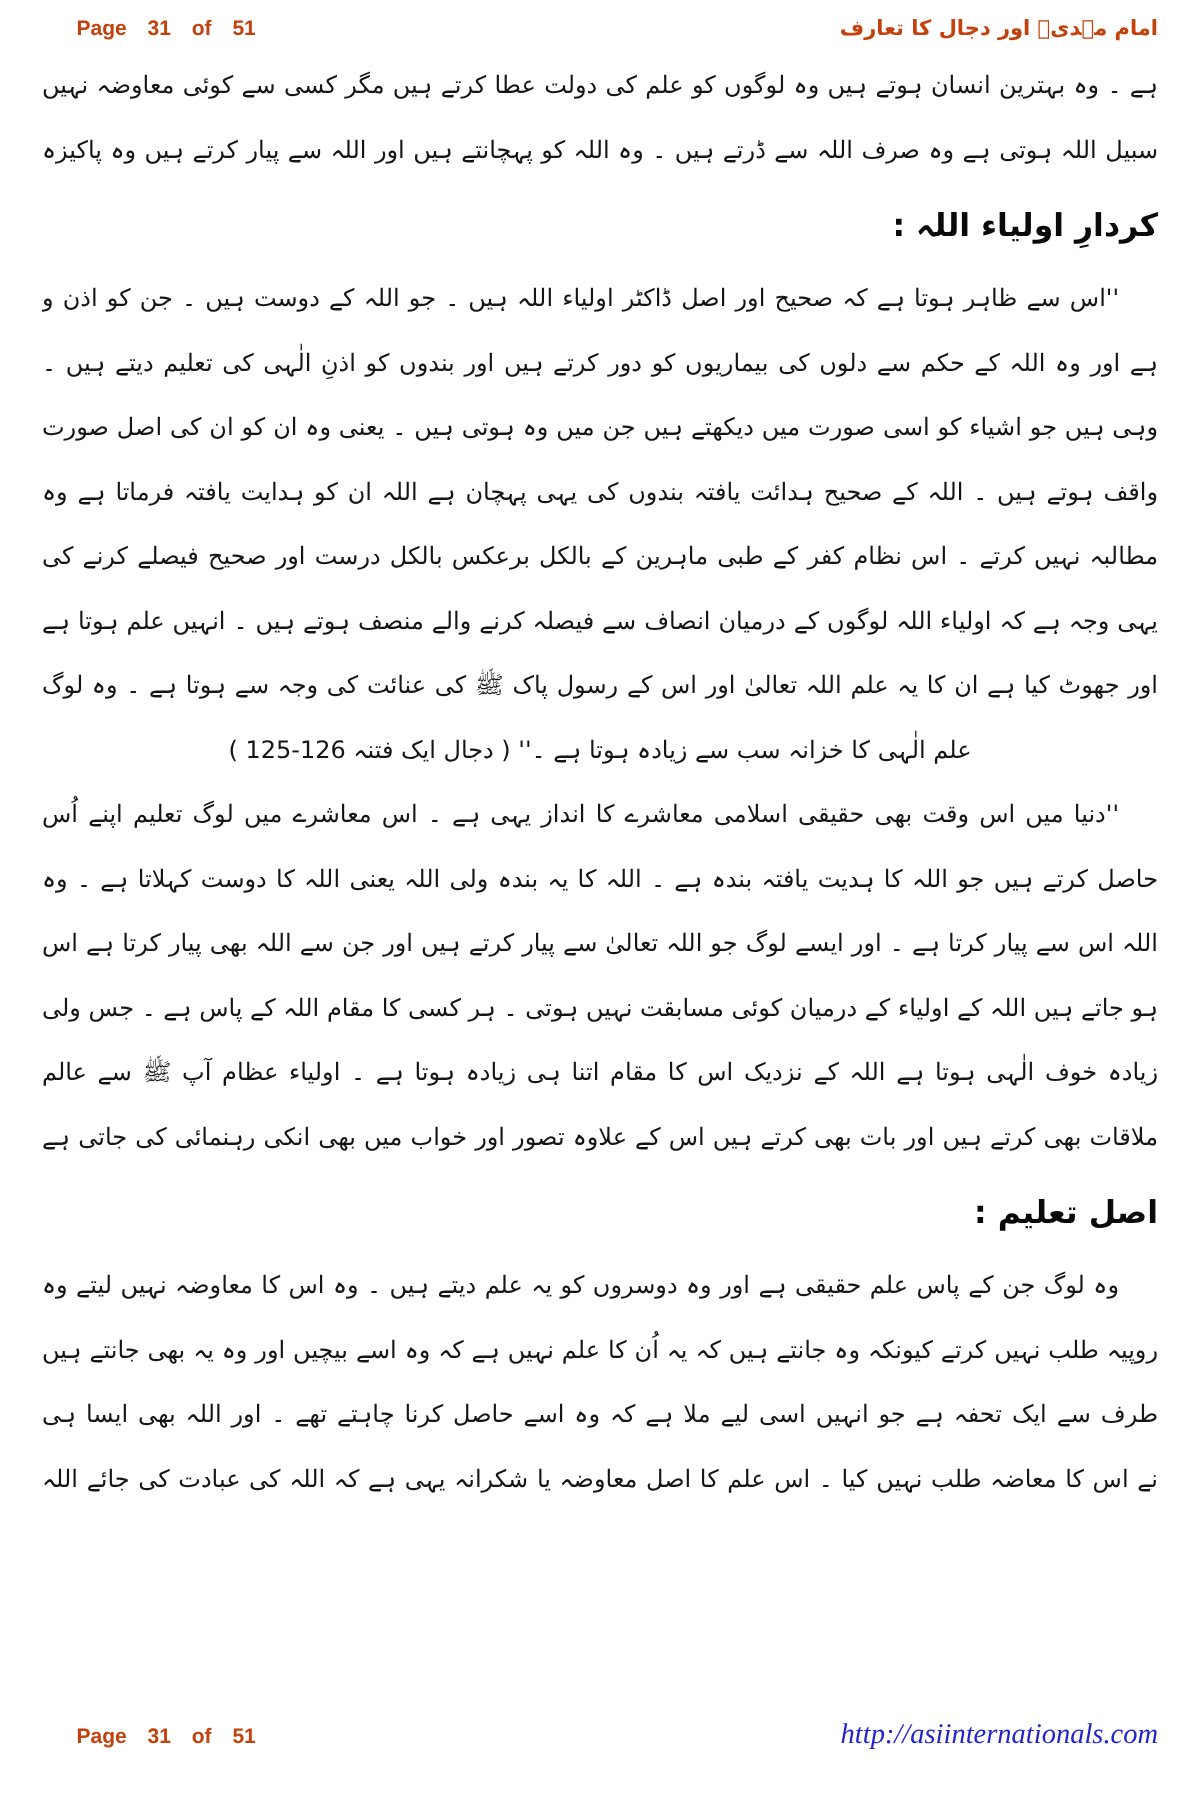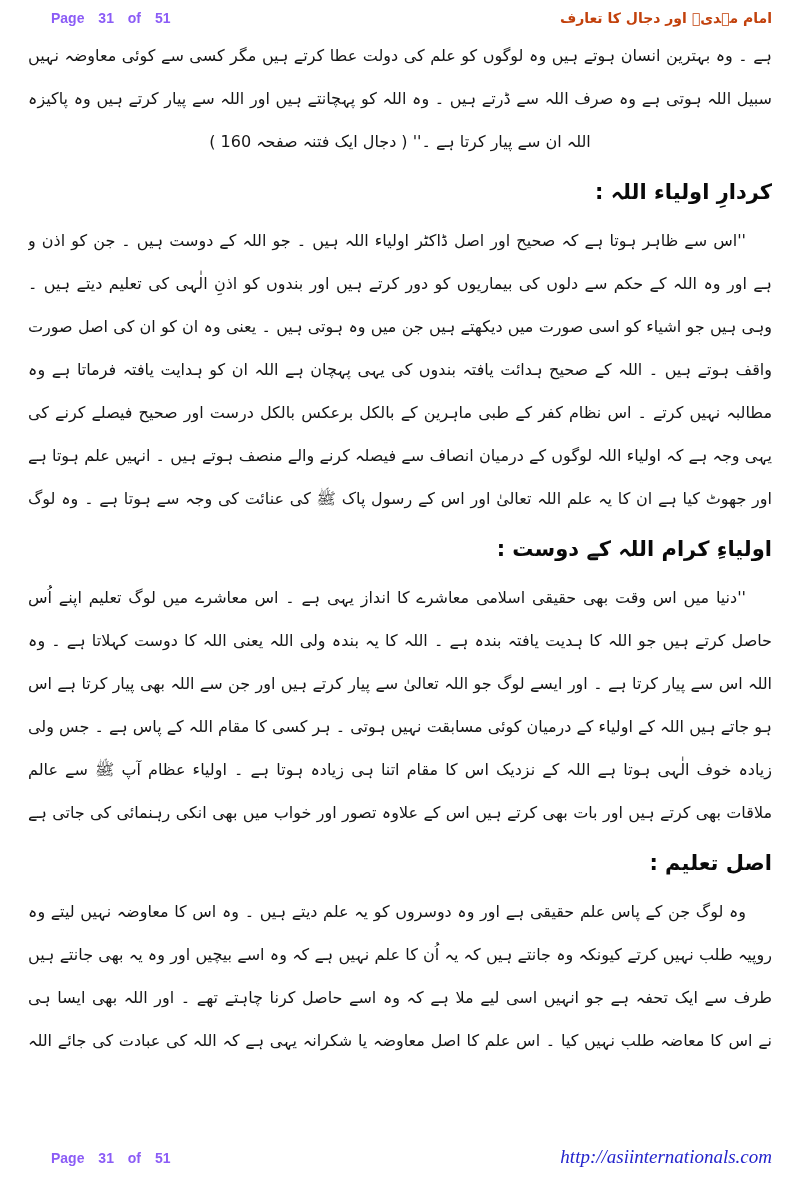--- a/index.html
+++ b/index.html
@@ -7,21 +7,21 @@
     width:800px; height:1200px; background:#ffffff; color:#111111;
     font-family:"DejaVu Sans", sans-serif; overflow:hidden; position:relative;
   }
   .page { padding:10px 28px 0 28px; box-sizing:border-box; }
   .topbar {
     display:flex; justify-content:space-between; align-items:baseline;
     margin-bottom:8px;
   }
   .page-label {
     font-family:"Liberation Sans", sans-serif; font-weight:bold;
-    font-size:14px; word-spacing:10px; color:#8b5cf6;padding-left:23px;
+    font-size:14px; word-spacing:10px; color:#c2410c;padding-left:23px;
   }
   .doc-title {
     direction:rtl; font-size:14px; font-weight:bold; color:#c2410c;
     font-family:"DejaVu Sans", sans-serif;
   }
   .body-text { direction:rtl; }
   .pline {
     direction:rtl; font-size:16px; line-height:43px; height:43px;
     overflow:hidden; text-align:justify; text-align-last:justify;
     color:#151515;
@@ -49,36 +49,35 @@
   <div class="topbar">
     <div class="page-label">Page 31 of 51</div>
     <div class="doc-title">امام مہدیؑ اور دجال کا تعارف</div>
   </div>
 
   <div class="body-text">
 
     <div>
       <div class="pline">ہے ۔ وہ بہترین انسان ہوتے ہیں وہ لوگوں کو علم کی دولت عطا کرتے ہیں مگر کسی سے کوئی معاوضہ نہیں مانگتے ۔ ان کی خدمت فی</div>
       <div class="pline">سبیل اللہ ہوتی ہے وہ صرف اللہ سے ڈرتے ہیں ۔ وہ اللہ کو پہچانتے ہیں اور اللہ سے پیار کرتے ہیں وہ پاکیزہ ہوتے ہیں اور</div>
-      <div class="pline center">اللہ ان سے پیار کرتا ہے ۔'' ( دجال ایک فتنہ صفحہ 160 )</div>
     </div>
 
     <div class="heading">کردارِ اولیاء اللہ :</div>
 
     <div>
       <div class="pline indent">''اس سے ظاہر ہوتا ہے کہ صحیح اور اصل ڈاکٹر اولیاء اللہ ہیں ۔ جو اللہ کے دوست ہیں ۔ جن کو اذن و اختیار عطا کیا جاتا</div>
       <div class="pline">ہے اور وہ اللہ کے حکم سے دلوں کی بیماریوں کو دور کرتے ہیں اور بندوں کو اذنِ الٰہی کی تعلیم دیتے ہیں ۔ روئے زمین پر صرف</div>
       <div class="pline">وہی ہیں جو اشیاء کو اسی صورت میں دیکھتے ہیں جن میں وہ ہوتی ہیں ۔ یعنی وہ ان کو ان کی اصل صورت میں دیکھنے پرکھنے سے</div>
       <div class="pline">واقف ہوتے ہیں ۔ اللہ کے صحیح ہدائت یافتہ بندوں کی یہی پہچان ہے اللہ ان کو ہدایت یافتہ فرماتا ہے وہ کسی سے روپے پیسے کا</div>
       <div class="pline">مطالبہ نہیں کرتے ۔ اس نظام کفر کے طبی ماہرین کے بالکل برعکس بالکل درست اور صحیح فیصلے کرنے کی پوزیشن میں ہو سکتے ہیں ۔</div>
       <div class="pline">یہی وجہ ہے کہ اولیاء اللہ لوگوں کے درمیان انصاف سے فیصلہ کرنے والے منصف ہوتے ہیں ۔ انہیں علم ہوتا ہے کہ سچ کیا ہے</div>
       <div class="pline">اور جھوٹ کیا ہے ان کا یہ علم اللہ تعالیٰ اور اس کے رسول پاک ﷺ کی عنائت کی وجہ سے ہوتا ہے ۔ وہ لوگ ہیں جن کے پاس</div>
+      <div class="pline center">علم الٰہی کا خزانہ سب سے زیادہ ہوتا ہے ۔'' ( دجال ایک فتنہ 126-125 )</div>
     </div>
 
-    <div class="heading">اولیاءِ کرام اللہ کے دوست :</div>
 
     <div>
       <div class="pline indent">''دنیا میں اس وقت بھی حقیقی اسلامی معاشرے کا انداز یہی ہے ۔ اس معاشرے میں لوگ تعلیم اپنے اُس رہنما سے</div>
       <div class="pline">حاصل کرتے ہیں جو اللہ کا ہدیت یافتہ بندہ ہے ۔ اللہ کا یہ بندہ ولی اللہ یعنی اللہ کا دوست کہلاتا ہے ۔ وہ اللہ سے پیار کرتا ہے اور</div>
       <div class="pline">اللہ اس سے پیار کرتا ہے ۔ اور ایسے لوگ جو اللہ تعالیٰ سے پیار کرتے ہیں اور جن سے اللہ بھی پیار کرتا ہے اس ولی کے گرد جمع</div>
       <div class="pline">ہو جاتے ہیں اللہ کے اولیاء کے درمیان کوئی مسابقت نہیں ہوتی ۔ ہر کسی کا مقام اللہ کے پاس ہے ۔ جس ولی کے دل میں جتنا</div>
       <div class="pline">زیادہ خوف الٰہی ہوتا ہے اللہ کے نزدیک اس کا مقام اتنا ہی زیادہ ہوتا ہے ۔ اولیاء عظام آپ ﷺ سے عالم روحانی میں</div>
       <div class="pline">ملاقات بھی کرتے ہیں اور بات بھی کرتے ہیں اس کے علاوہ تصور اور خواب میں بھی انکی رہنمائی کی جاتی ہے ۔ وہ اسلام کے</div>
     </div>
 

